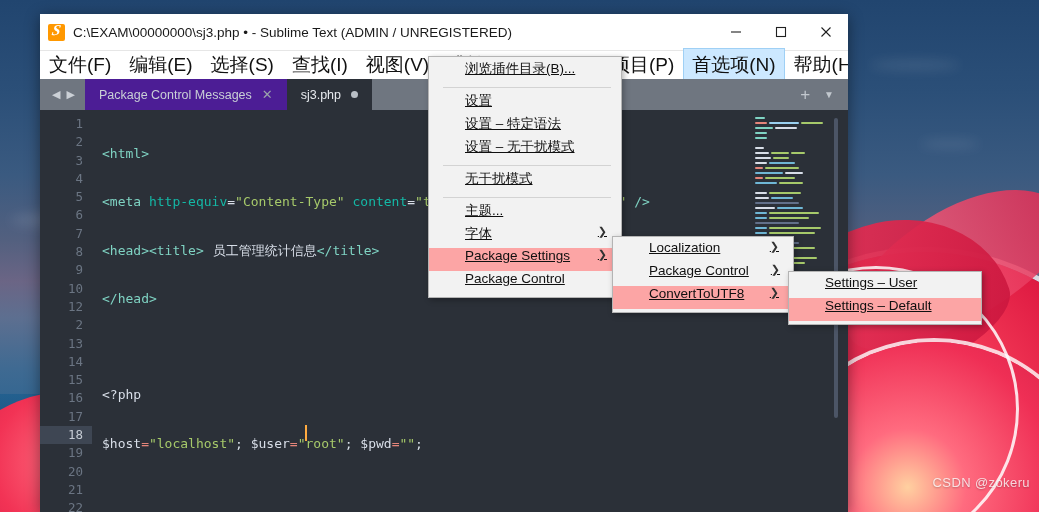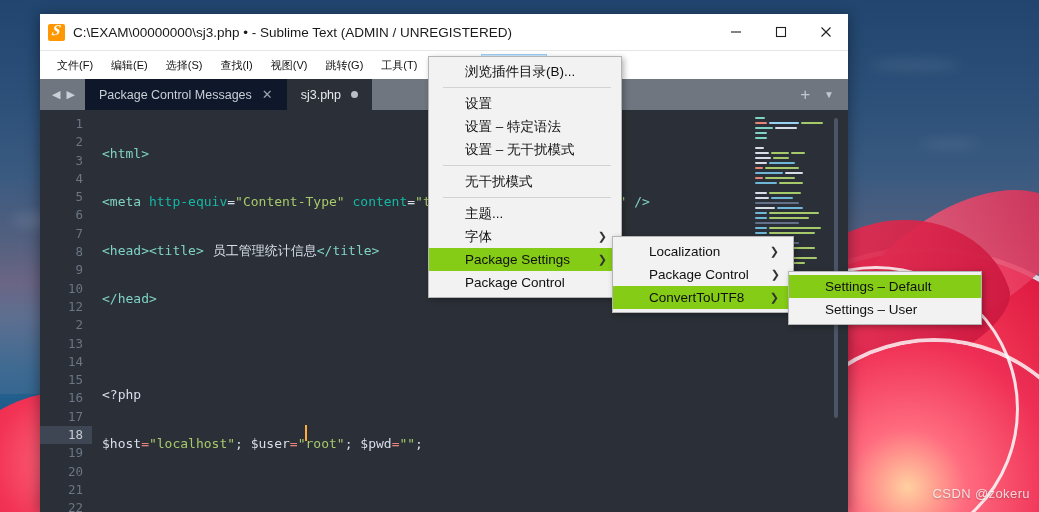--- a/index.html
+++ b/index.html
@@ -141,22 +141,21 @@
     font-size: 13px;
   }
   .winbtn svg { display: block; }
 
   
   #menubar {
     height: 28px;
     background: #ffffff;
     display: flex;
     align-items: center;
-    padding-left: 8px;
-    font-size: 11px;
+    font-size: 19px;
     color: #111111;
     text-align: center;
   }
   .menu-item {
     padding: 4px 9px;
     white-space: nowrap;
   }
   .menu-item.active {
     background: #cce8ff;
     border: 1px solid #9fd0f5;
@@ -180,21 +179,21 @@
     font-size: 11px;
   }
   .tab {
     display: flex;
     align-items: center;
     padding: 0 14px;
     color: #c9cfd6;
     white-space: nowrap;
     gap: 10px;
   }
-  .tab.inactive { background: #0f172a; }
+  .tab.inactive { background: #4c1d95; }
   .tab.active {
     background: #2b3038;
     color: #e7eaee;
   }
   .tab-close { font-size: 13px; color: #9aa2ab; }
   .tab-dot {
     width: 7px; height: 7px;
     border-radius: 50%;
     background: #b9bfc6;
   }
@@ -296,47 +295,48 @@
     background: #f2f2f2;
     border: 1px solid #b4b4b4;
     box-shadow: 2px 2px 6px rgba(0,0,0,0.30);
     font-size: 13.5px;
     color: #101010;
     padding: 3px 0;
     z-index: 50;
   }
   .pitem {
     display: flex;
-    align-items: center;
+    align-items: flex-start;
     height: 23px;
     padding: 0 14px 0 36px;
     white-space: nowrap;
     position: relative;
-  }
-  .pitem.hl { background: #84cc16; }
+    text-decoration: underline;
+  }
+  .pitem.hl { background: #fca5a5; }
   .pitem .arrow {
     margin-left: auto;
     padding-left: 22px;
     font-size: 11px;
     color: #333;
   }
   .psep {
     height: 1px;
     background: #d3d3d3;
     margin: 4px 10px 4px 14px;
   }
 
   #menu-prefs { left: 428px; top: 56px; width: 192px; }
   #menu-pkgsettings { left: 612px; top: 236px; width: 180px; }
   #menu-convert { left: 788px; top: 271px; width: 192px; }
 
   
   #watermark {
     position: absolute;
-    right: 9px; bottom: 11px;
+    right: 9px; bottom: 22px;
     color: rgba(255,255,255,0.78);
     font-size: 13px;
     letter-spacing: 0.4px;
     z-index: 60;
     text-shadow: 0 1px 2px rgba(0,0,0,0.25);
   }
 </style>
 </head>
 <body>
 
@@ -634,21 +634,21 @@
     <span>Package Control</span>
     <span class="arrow">❯</span>
   </div>
   <div class="pitem hl">
     <span>ConvertToUTF8</span>
     <span class="arrow">❯</span>
   </div>
 </div>
 
 <div class="popup" id="menu-convert">
+  <div class="pitem">
+    <span>Settings – User</span>
+  </div>
   <div class="pitem hl">
     <span>Settings – Default</span>
   </div>
-  <div class="pitem">
-    <span>Settings – User</span>
-  </div>
 </div>
 
 <div id="watermark">CSDN @zokeru</div>
 
 </body></html>

